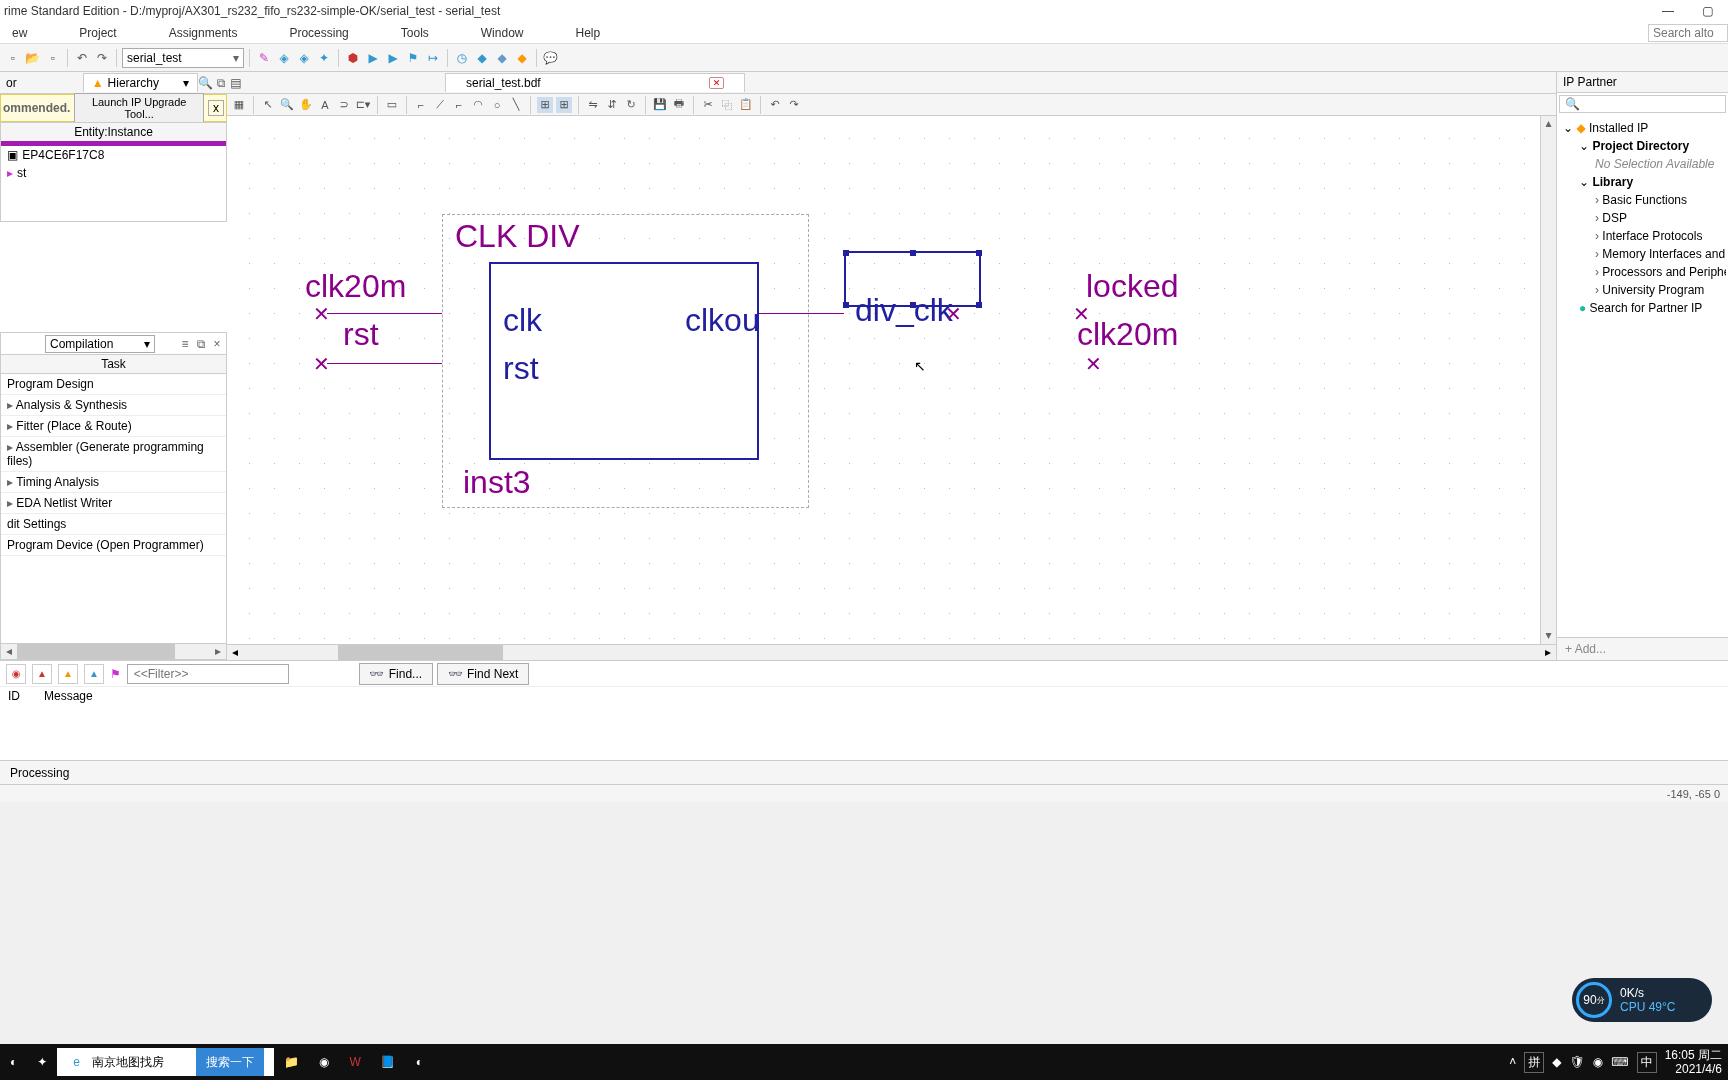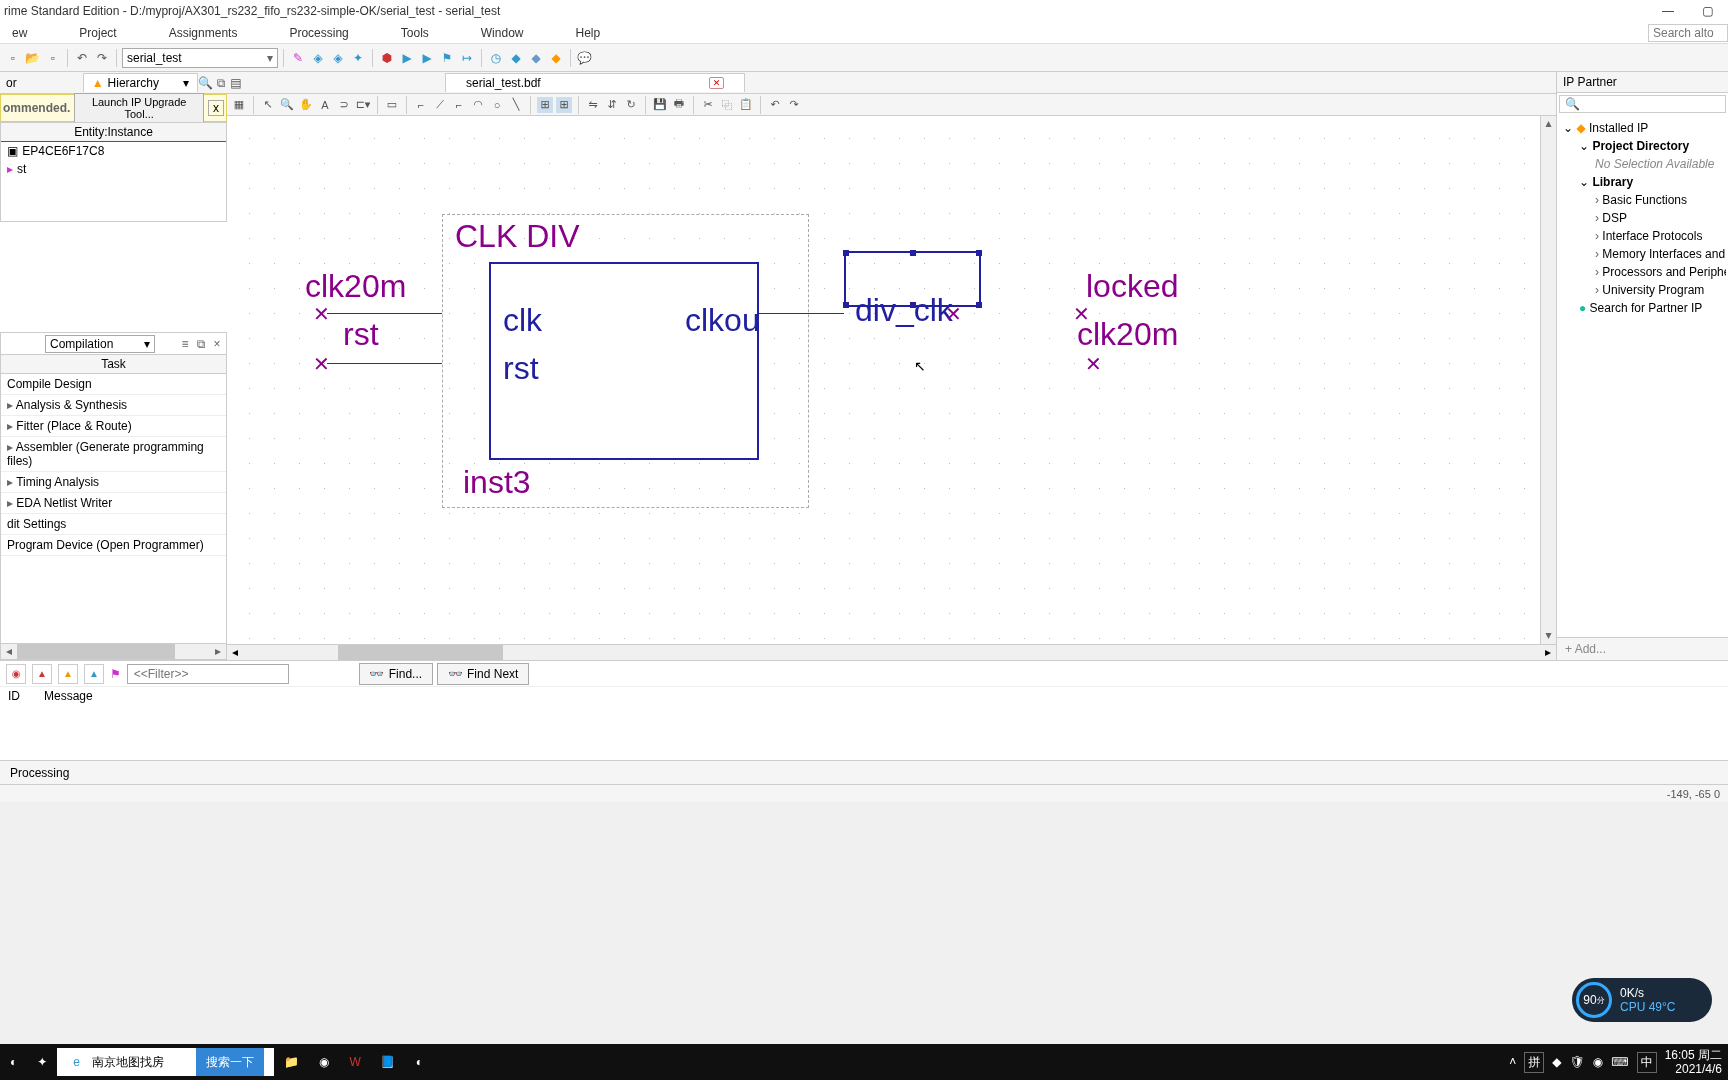--- a/index.html
+++ b/index.html
@@ -12,40 +12,40 @@
 
 
 .menubar { height: 22px; background: #fff; display: flex; align-items: center; padding-left: 2px; color: #333; border-bottom: 1px solid #ddd; gap: 32px; }
 .menubar span { padding: 2px 10px; cursor: default; }
 .menubar .search-alt { margin-left: auto; border: 1px solid #ccc; padding: 1px 4px; width: 80px; color: #888; }
 
 
 .toolbar { height: 28px; background: #f5f5f5; border-bottom: 1px solid #ccc; display: flex; align-items: center; padding: 0 4px; gap: 2px; }
 .tb-btn { width: 18px; height: 18px; display: inline-flex; align-items: center; justify-content: center; color: #555; cursor: default; }
 .tb-sep { width: 1px; height: 18px; background: #ccc; margin: 0 3px; }
-.tb-combo { border: 1px solid #aaa; background: #fff; padding: 1px 4px; width: 156px; height: 20px; display: flex; align-items: center; }
+.tb-combo { border: 1px solid #aaa; background: #fff; padding: 1px 4px; width: 122px; height: 20px; display: flex; align-items: center; }
 .tb-combo::after { content: "▾"; margin-left: auto; color: #666; }
 
 
 .main-row { display: flex; height: 588px; }
 .left-col { width: 227px; display: flex; flex-direction: column; background: #fff; }
 
 .panel-tab { height: 22px; border-bottom: 1px solid #ccc; display: flex; align-items: center; background: #f5f5f5; }
 .panel-tab .tab { padding: 2px 8px; background: #fff; border: 1px solid #ccc; border-bottom: none; display: flex; align-items: center; gap: 4px; margin-left: 60px; }
 .panel-tab .tab .tri { color: #f90; }
 .panel-tab .icons { margin-left: auto; display: flex; gap: 2px; padding-right: 2px; }
 .panel-tab .icons span { width: 14px; text-align: center; color: #666; cursor: default; }
 
 .upgrade-bar { height: 28px; background: #fffbdd; border: 1px solid #e0d060; display: flex; align-items: center; padding: 0 2px; gap: 4px; }
 .upgrade-bar .rec { color: #666; font-weight: bold; }
 .upgrade-bar button { font-size: 11px; padding: 2px 6px; background: #f0f0f0; border: 1px solid #aaa; cursor: default; }
 .upgrade-bar .close { border: 1px solid #aaa; padding: 0 4px; cursor: default; }
 
 .entity-panel { flex: 0 0 100px; border: 1px solid #ccc; background: #fff; }
-.entity-header { text-align: center; padding: 2px; border-bottom: 1px solid #a21caf; background: #f5f5f5; }
+.entity-header { text-align: center; padding: 2px; border-bottom: 5px solid #a21caf; background: #f5f5f5; }
 .entity-row { padding: 2px 6px; display: flex; align-items: center; gap: 4px; }
 
 .tasks-panel { flex: 1; border: 1px solid #ccc; background: #fff; display: flex; flex-direction: column; }
 .tasks-top { height: 22px; display: flex; align-items: center; border-bottom: 1px solid #ccc; }
 .tasks-top .combo { border: 1px solid #aaa; padding: 1px 4px; margin-left: 44px; width: 110px; display: flex; }
 .tasks-top .combo::after { content: "▾"; margin-left: auto; }
 .tasks-top .icons { margin-left: auto; display: flex; gap: 2px; padding-right: 2px; }
 .tasks-top .icons span { width: 14px; text-align: center; color: #666; }
 .tasks-head { text-align: center; padding: 2px; border-bottom: 1px solid #ccc; background: #f5f5f5; }
 .task-item { padding: 3px 6px; border-bottom: 1px solid #eee; }
@@ -216,21 +216,21 @@
         <div class="combo">
             <span>Compilation</span>
           </div>
         <div class="icons">
           <span>≡</span>
           <span>⧉</span>
           <span>×</span>
         </div>
       </div>
       <div class="tasks-head">Task</div>
-      <div class="task-item">Compile Design</div>
+      <div class="task-item">Program Design</div>
       <div class="task-item sub">Analysis &amp; Synthesis</div>
       <div class="task-item sub">Fitter (Place &amp; Route)</div>
       <div class="task-item sub">Assembler (Generate programming files)</div>
       <div class="task-item sub">Timing Analysis</div>
       <div class="task-item sub">EDA Netlist Writer</div>
       <div class="task-item">dit Settings</div>
       <div class="task-item">Program Device (Open Programmer)</div>
       <div style="flex:1"></div>
       <div class="hscroll">
         <span class="arrow">◂</span>

